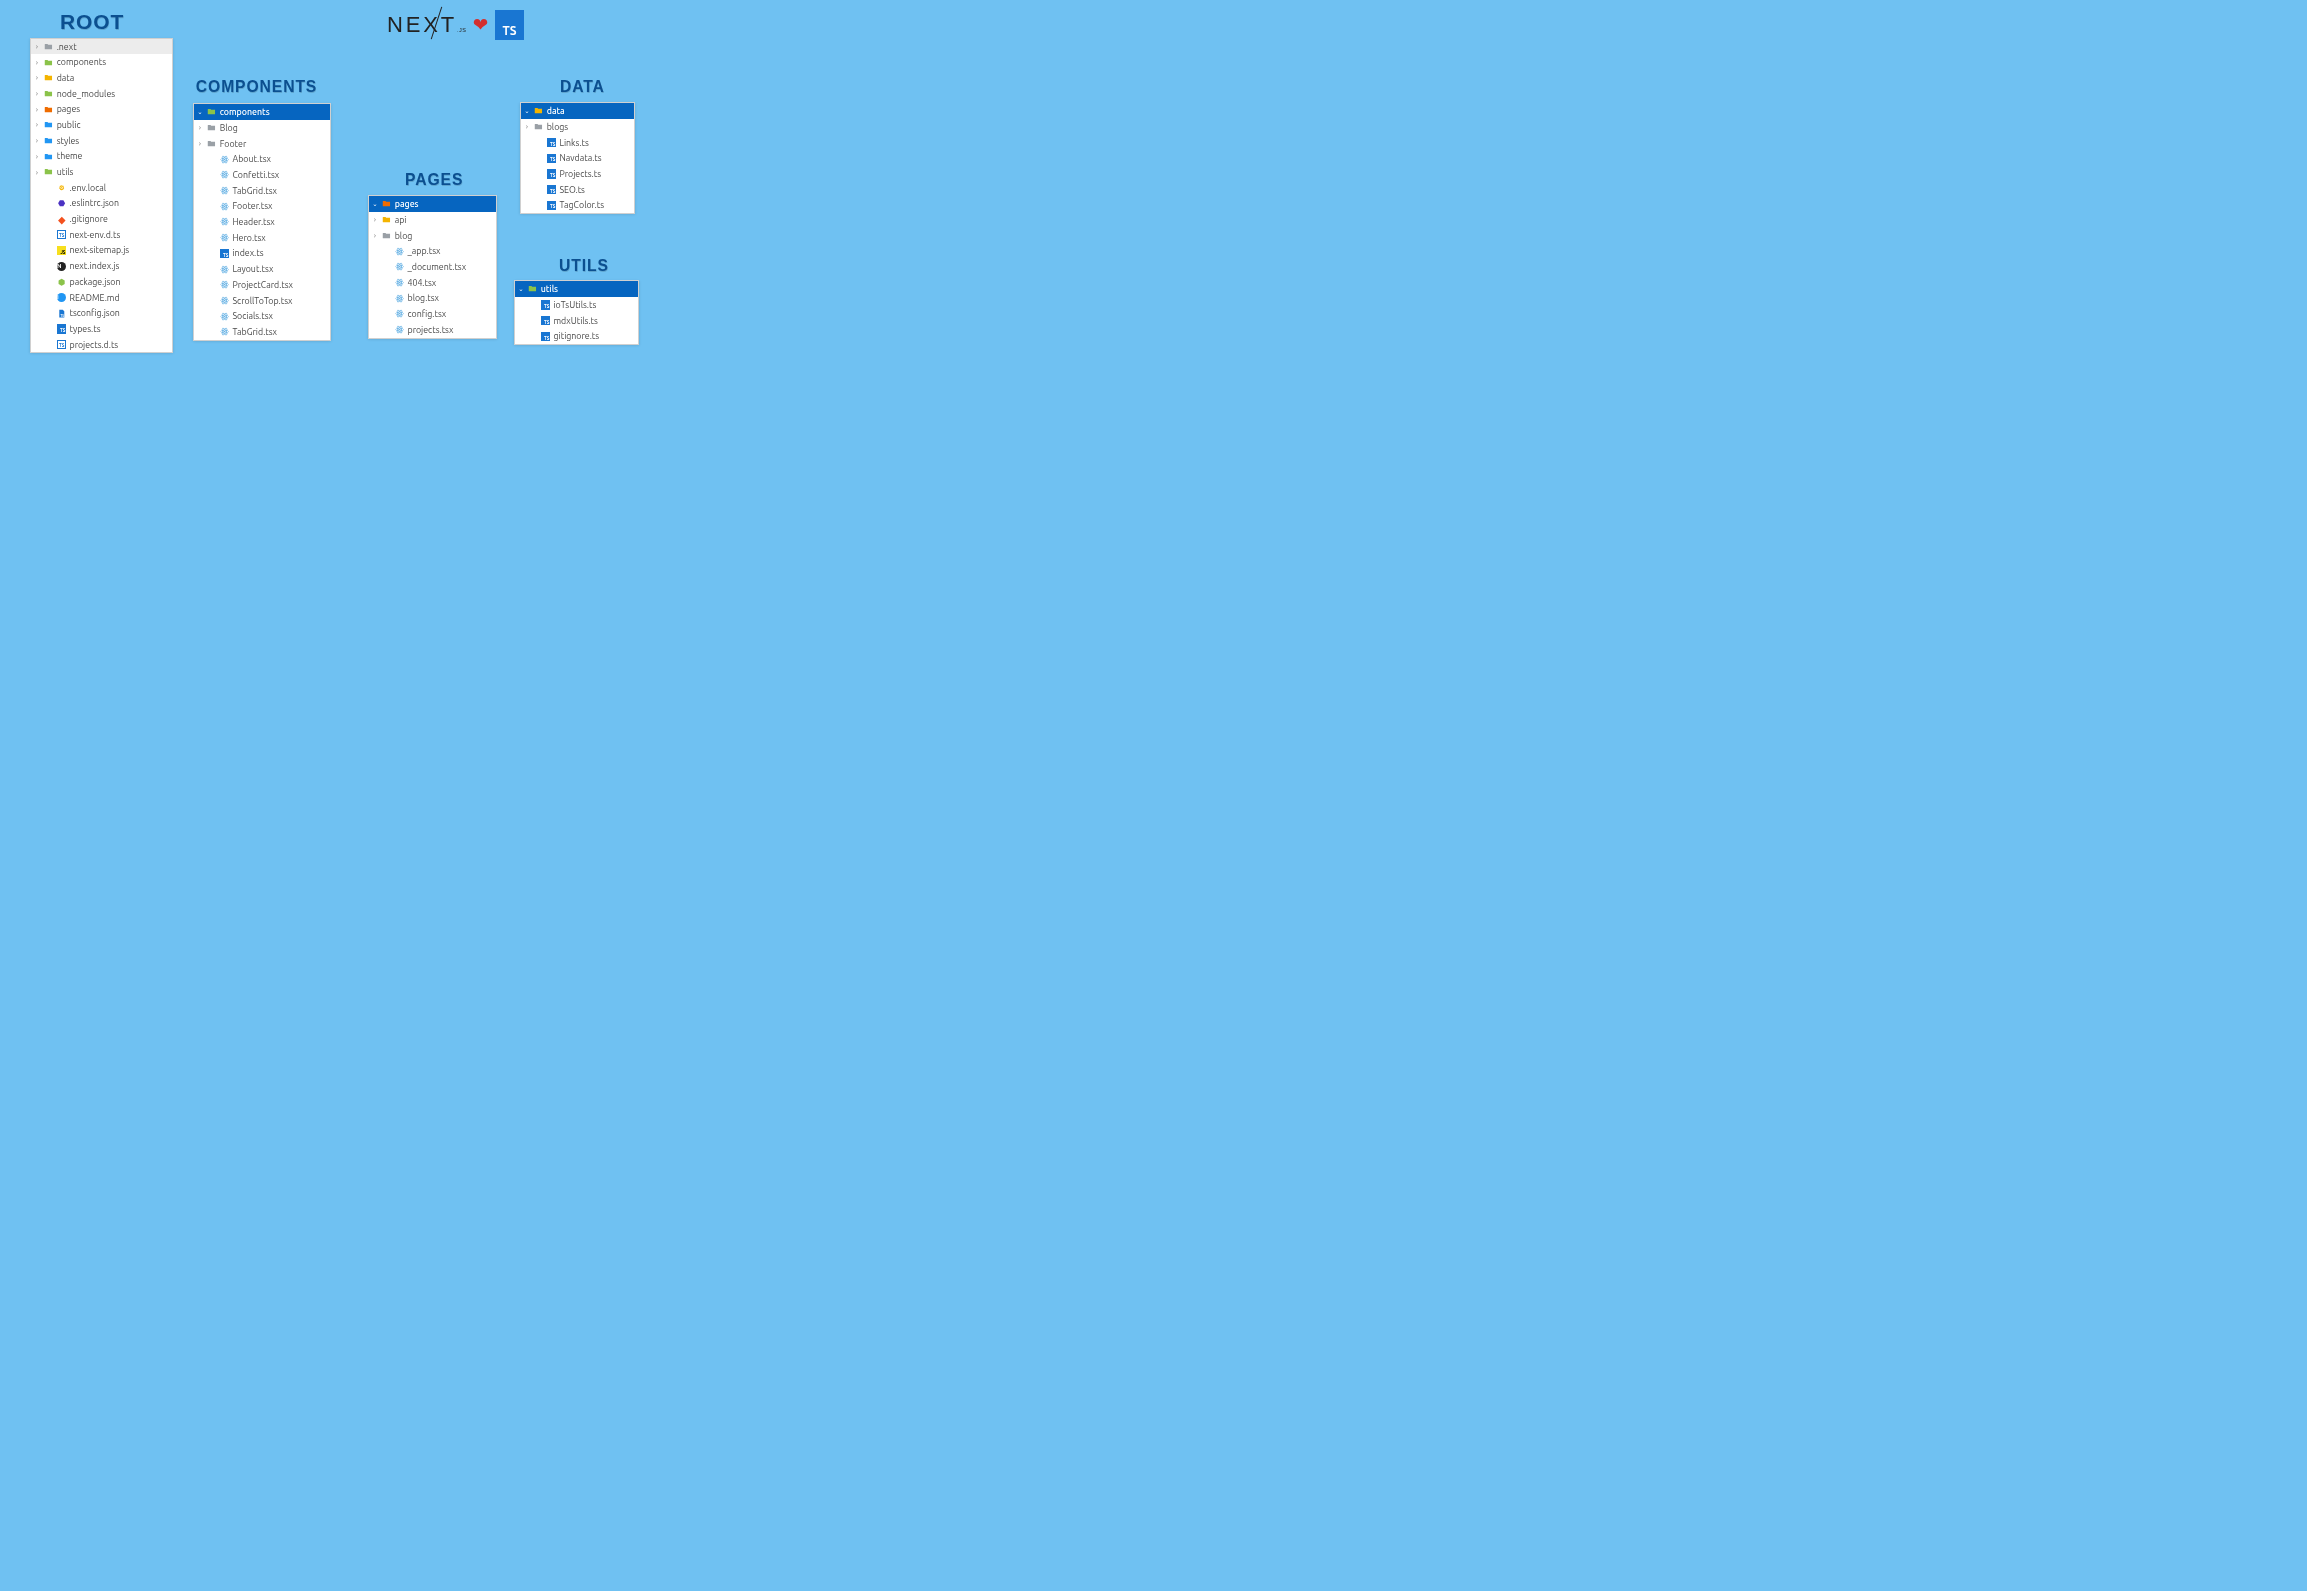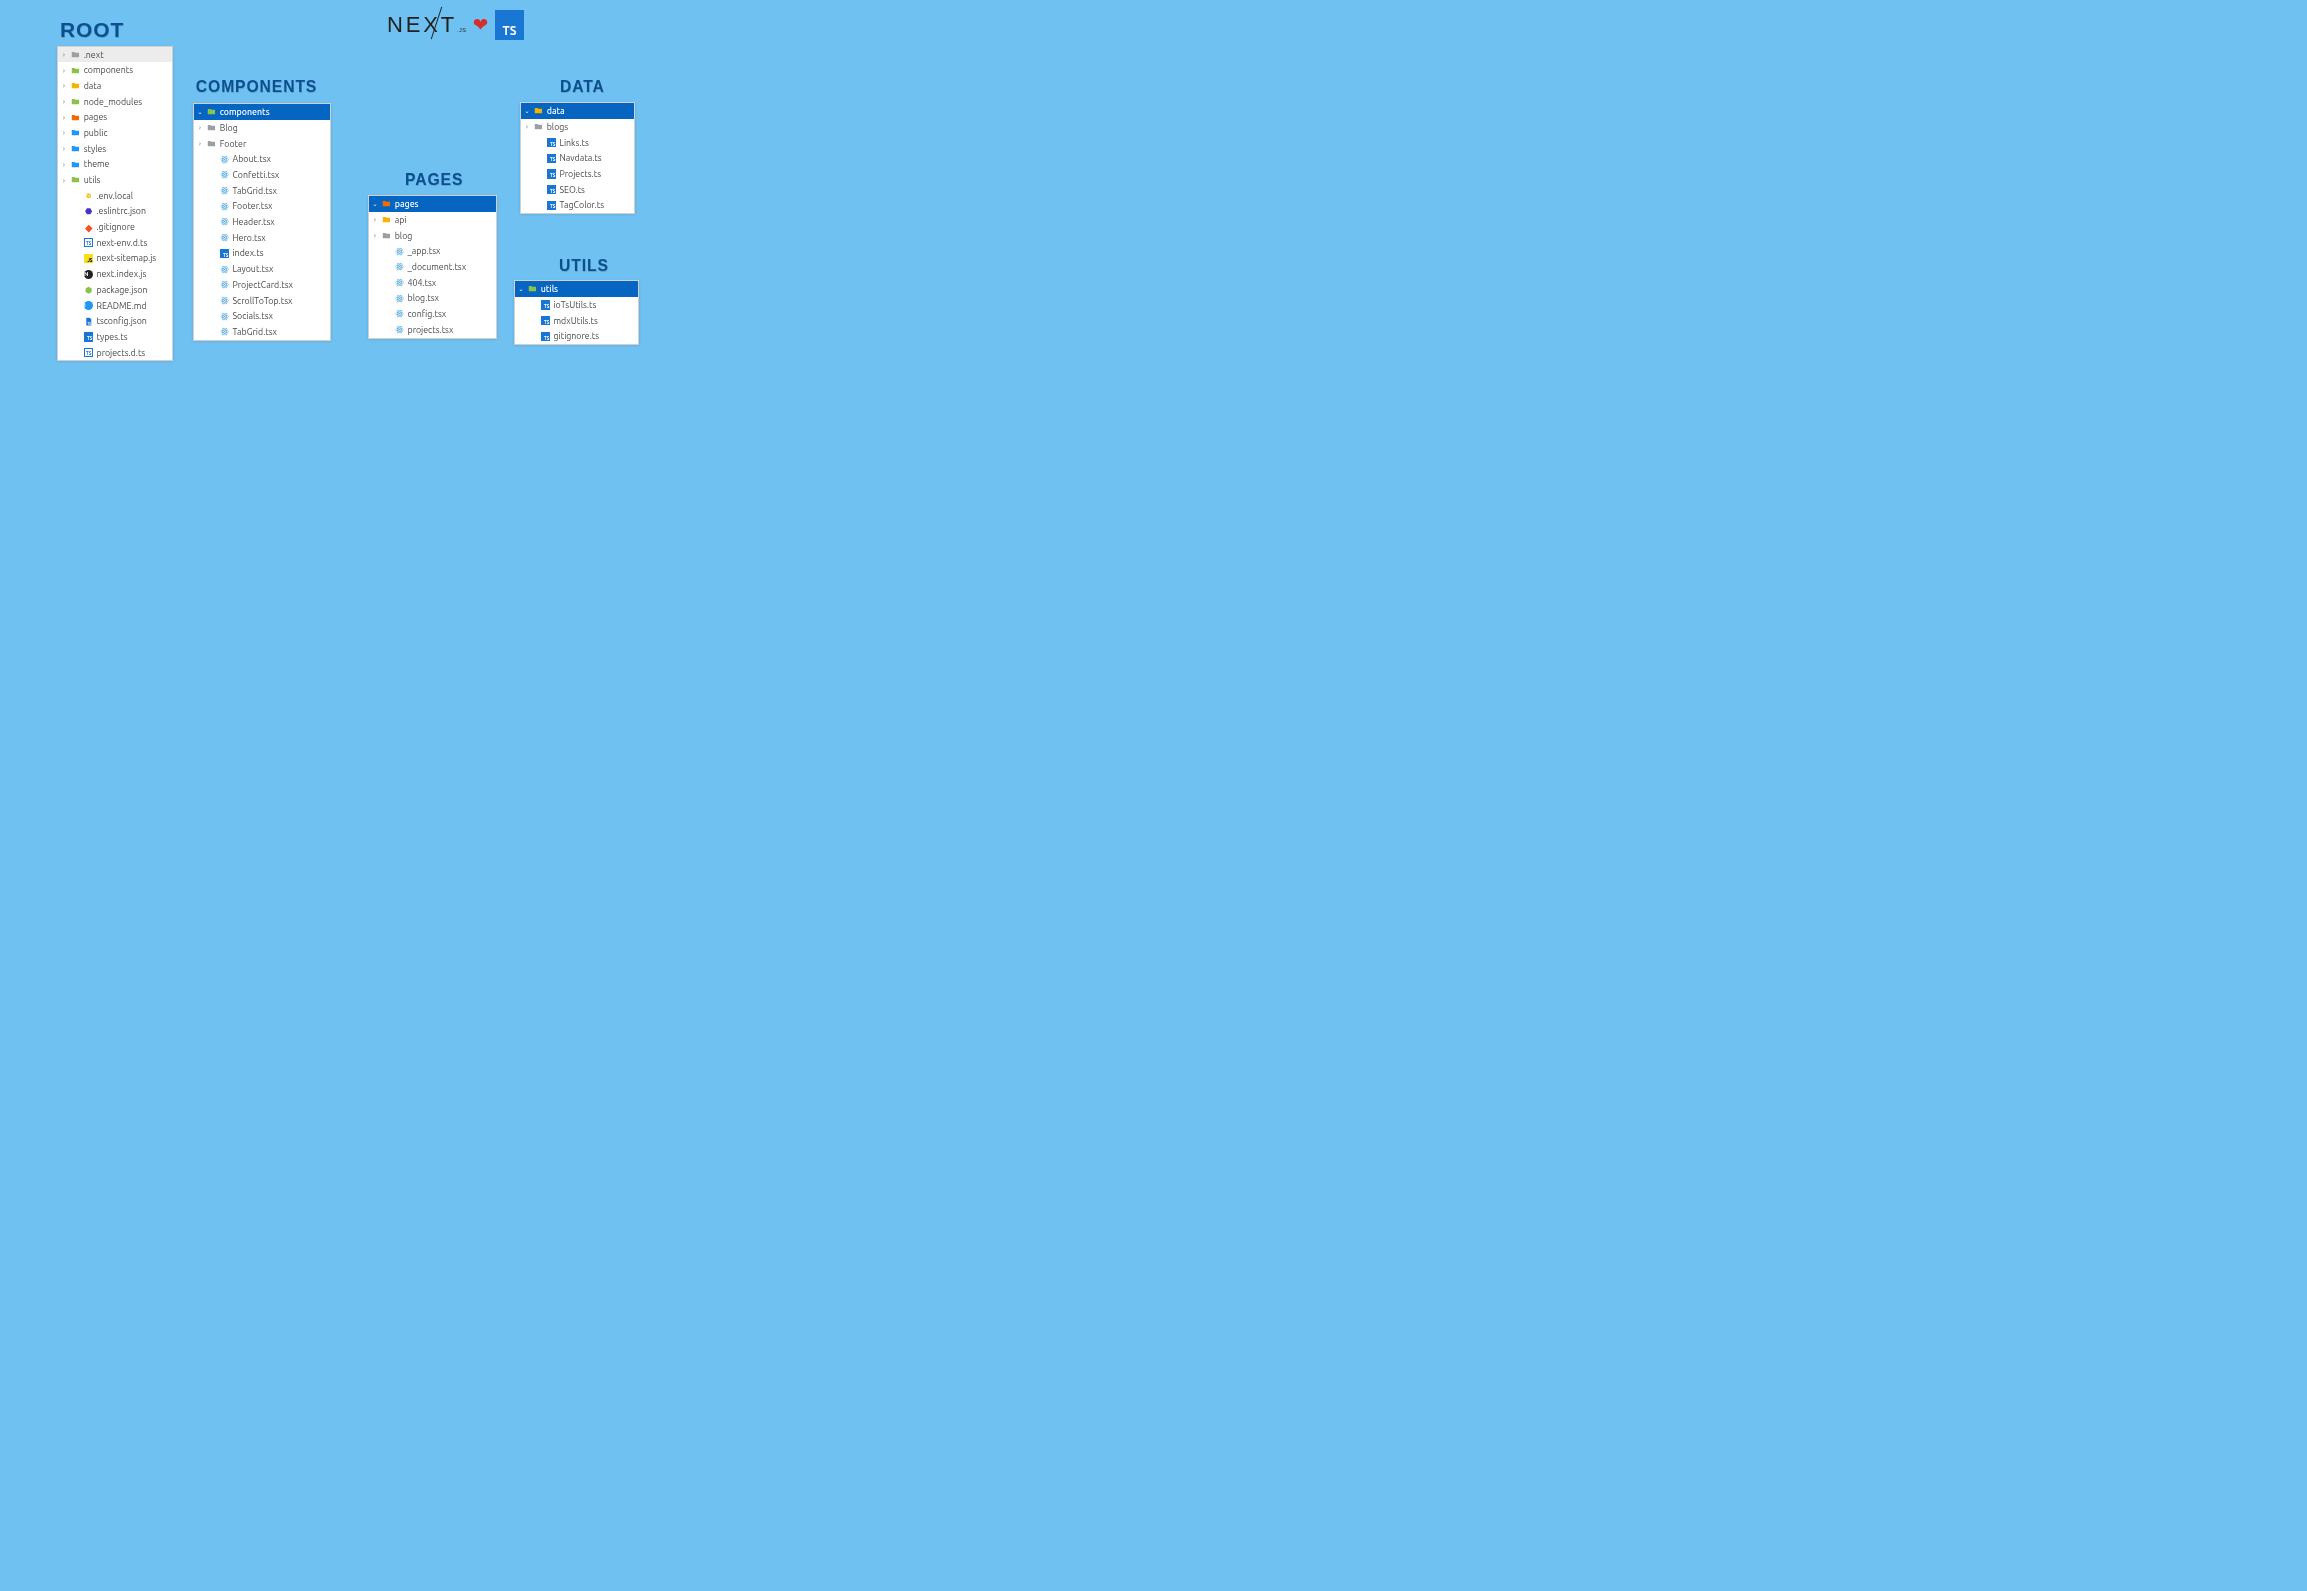--- a/index.html
+++ b/index.html
@@ -102,23 +102,23 @@
 }
 .nextjs .js { font-size:5.5px; letter-spacing:0.5px; vertical-align: baseline; }
 .heart { color:#d32f2f; font-size:18.5px; }
 .ts-badge {
   width:29.5px; height:29.5px; background:#1976d2; color:#fff;
   display:flex; align-items:flex-end; justify-content:center;
   font-weight:700; font-size:12px; padding-bottom:2.8px;
 }
 
 
-#sec-root      { position:absolute; left:30px;  top:18px;  width:143px; }
+#sec-root      { position:absolute; left:30px;  top:10px;  width:143px; }
 #sec-root .title { font-size:21px; margin-left:30px; margin-bottom:3.7px; }
-#sec-root .panel{ width:116px;margin-left:27px; }
+#sec-root .panel{ width:143px; }
 
 #sec-components{ position:absolute; left:193px; top:78px; width:138px; }
 #sec-components .title { font-size:15.7px; margin-bottom:6.5px; margin-left:2.8px;}
 #sec-components .panel{ width:138px; }
 
 #sec-pages     { position:absolute; left:368px; top:171px; width:129px; }
 #sec-pages .title { font-size:15.7px; margin-left:37px; margin-bottom:5.5px;}
 #sec-pages .panel{ width:129px; }
 
 #sec-data      { position:absolute; left:520px; top:78px; width:115px; }

